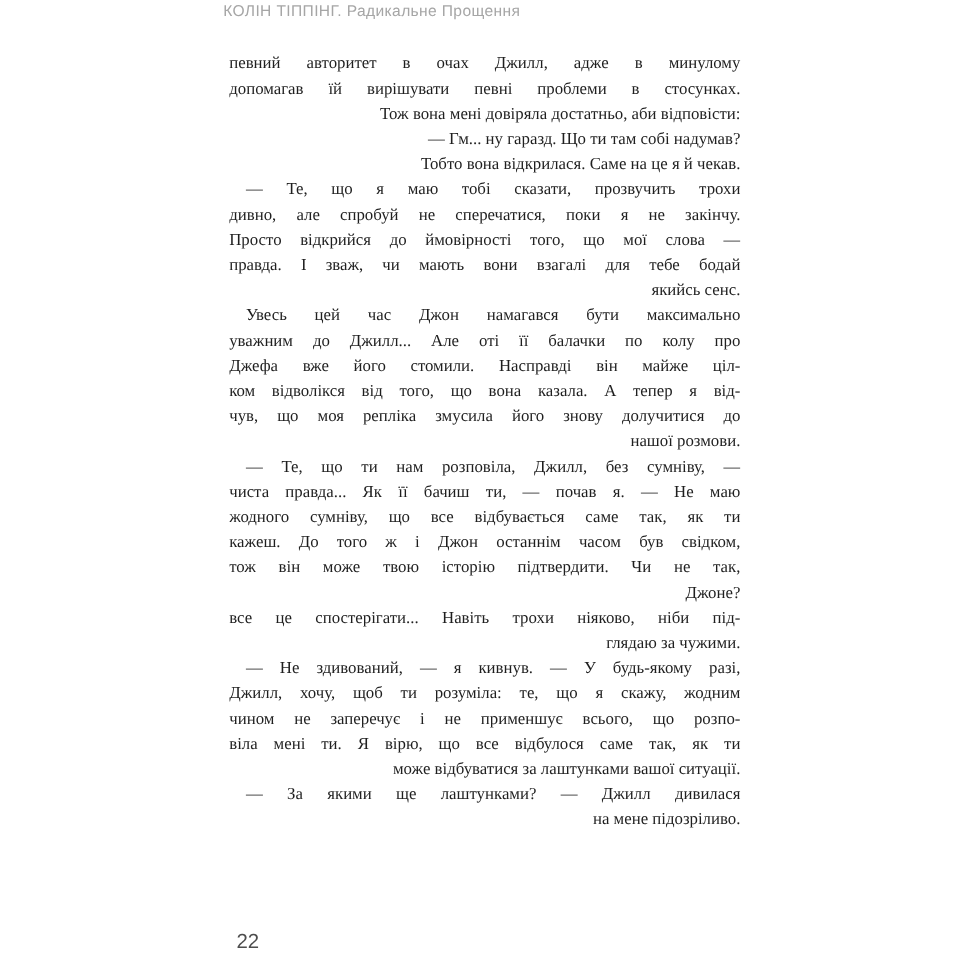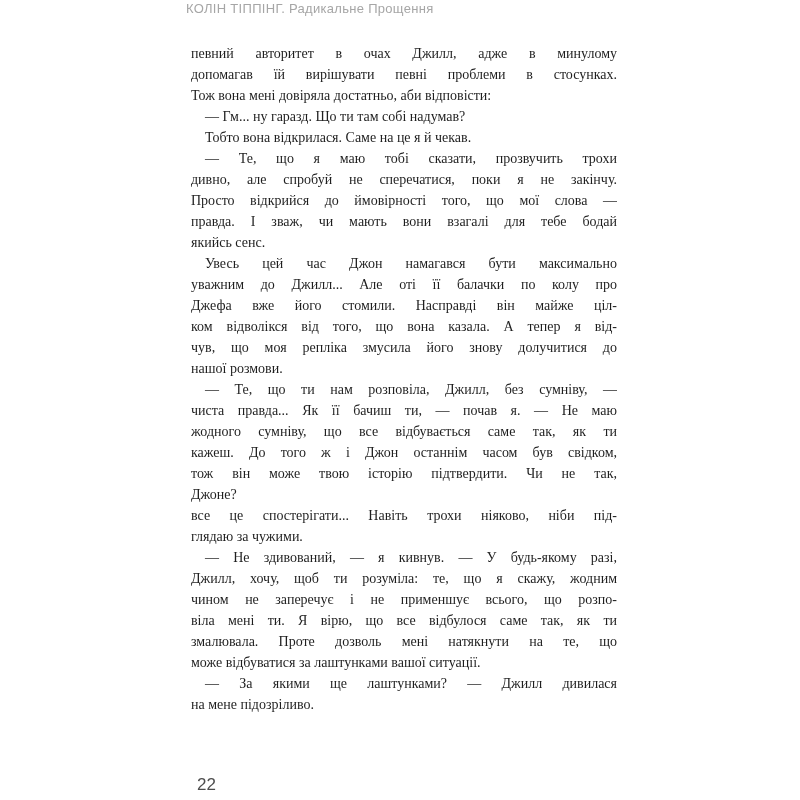--- a/index.html
+++ b/index.html
@@ -31,21 +31,21 @@
     top: 43px;
     width: 426px;
     font-family: "Liberation Serif", "DejaVu Serif", serif;
     font-size: 14px;
     color: #1f1f1f;
   }
   .line {
     height: 21px;
     line-height: 21px;
     overflow: hidden;
-    text-align: left;
+    text-align: right;
     white-space: normal;
   }
   .line.just {
     text-align: justify;
   }
   
   .line.just::after {
     content: "";
     display: inline-block;
     width: 100%;
@@ -92,20 +92,19 @@
       <div class="line just">жодного сумніву, що все відбувається саме так, як ти</div>
       <div class="line just">кажеш. До того ж і Джон останнім часом був свідком,</div>
       <div class="line just">тож він може твою історію підтвердити. Чи не так,</div>
       <div class="line">Джоне?</div>
       <div class="line just">все це спостерігати... Навіть трохи ніяково, ніби під-</div>
       <div class="line">глядаю за чужими.</div>
       <div class="line just indent">— Не здивований, — я кивнув. — У будь-якому разі,</div>
       <div class="line just">Джилл, хочу, щоб ти розуміла: те, що я скажу, жодним</div>
       <div class="line just">чином не заперечує і не применшує всього, що розпо-</div>
       <div class="line just">віла мені ти. Я вірю, що все відбулося саме так, як ти</div>
-      <div class="line just">змалювала. Проте дозволь мені натякнути на те, що</div>
       <div class="line">може відбуватися за лаштунками вашої ситуації.</div>
       <div class="line just indent">— За якими ще лаштунками? — Джилл дивилася</div>
       <div class="line">на мене підозріливо.</div>
     </div>
 
   <div class="page-number" style="color: rgb(77, 77, 77);">22</div>
 </div>
 
 </body></html>

